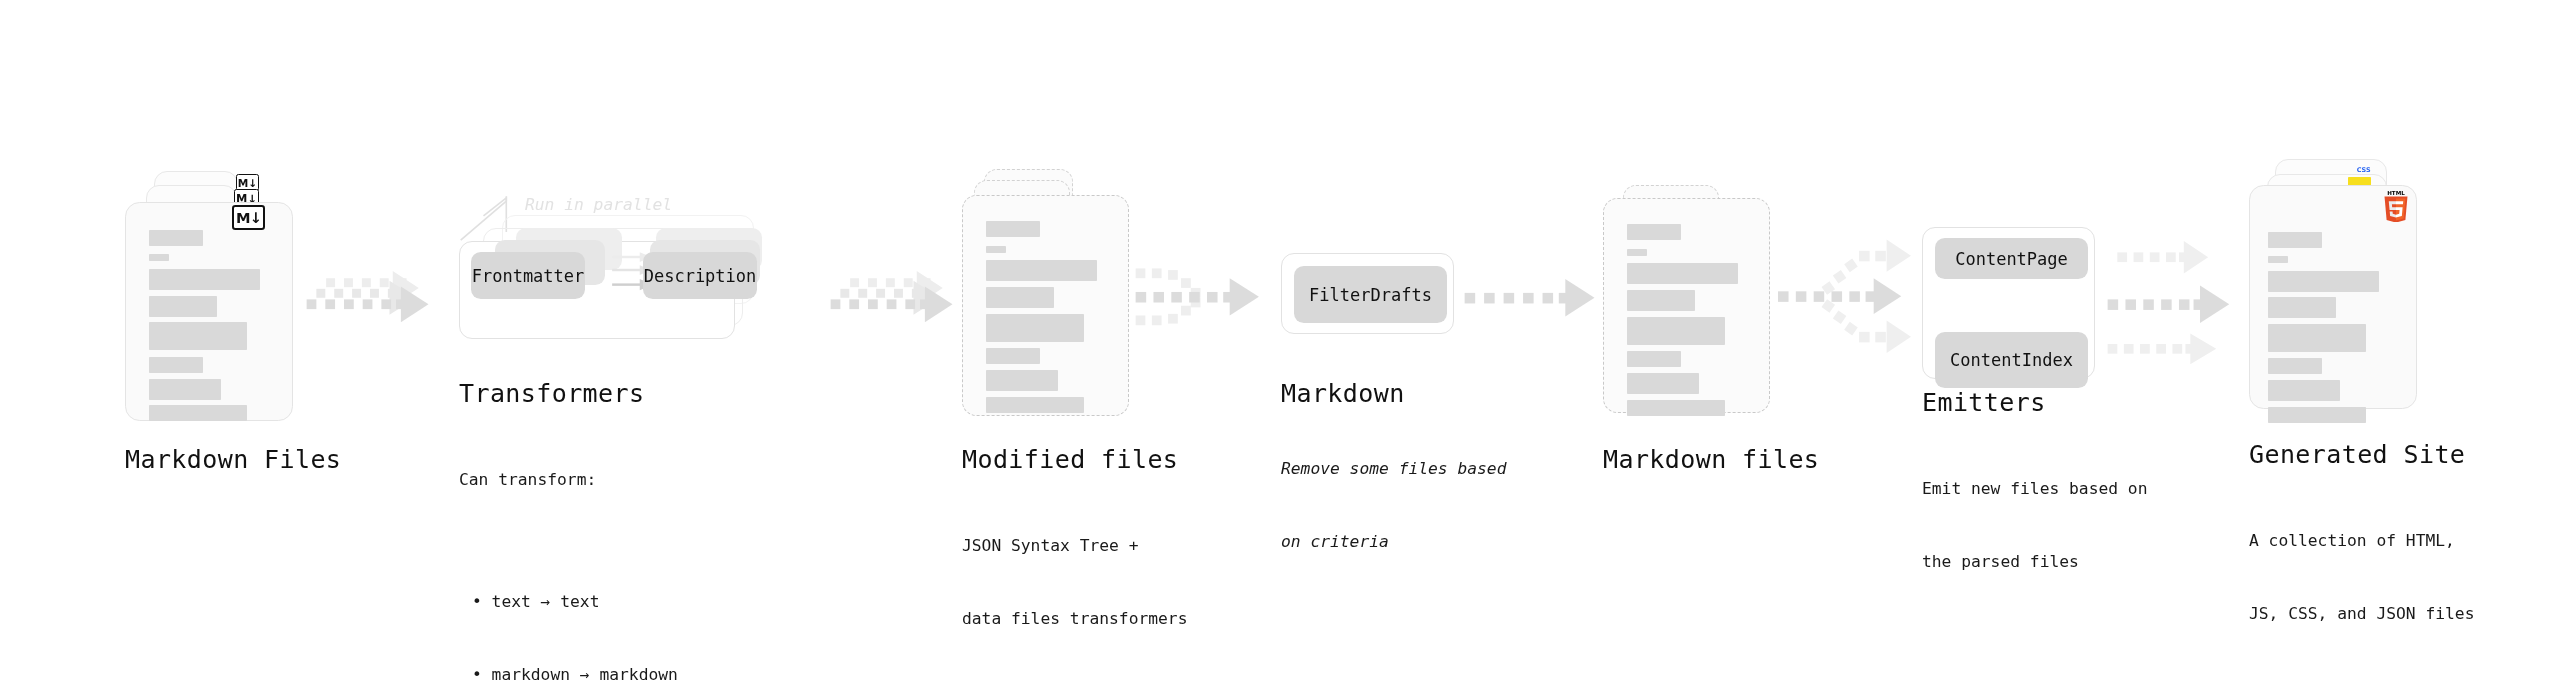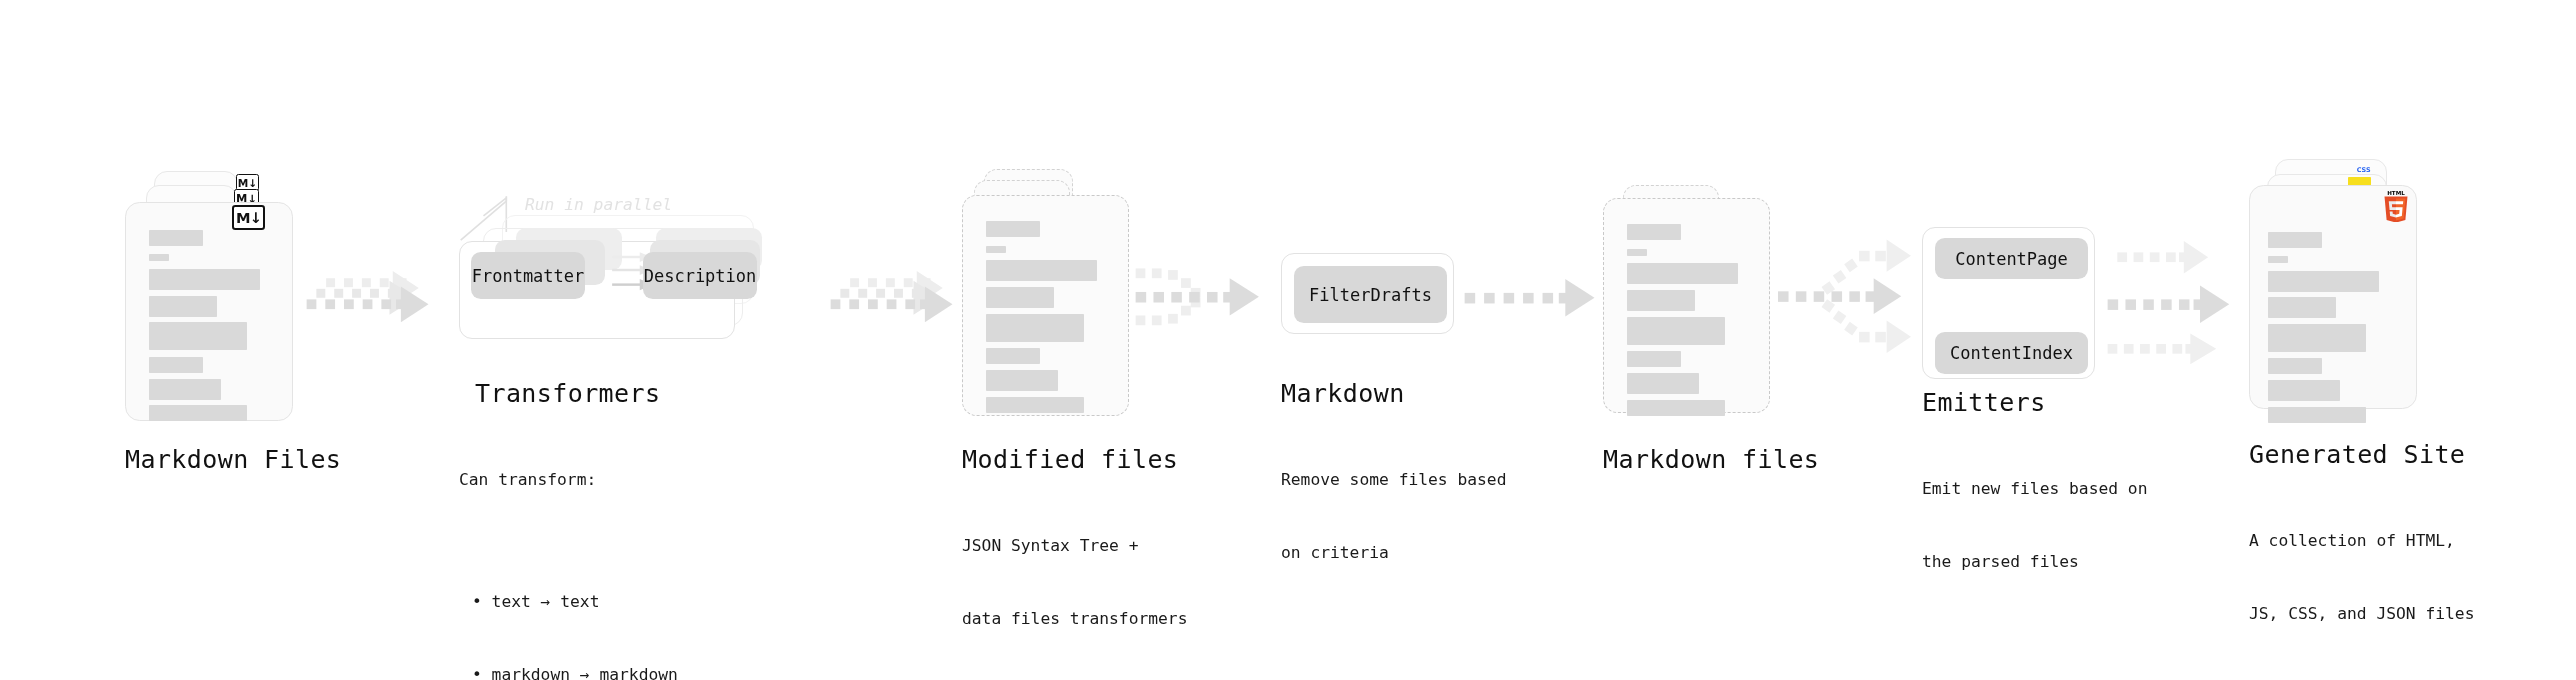--- a/index.html
+++ b/index.html
@@ -194,21 +194,21 @@
       </g>
     </svg>
 
     <div class="chip" style="left:471px;top:252px;width:114px;height:47px;">
         <span>Frontmatter</span>
       </div>
     <div class="chip" style="left:643px;top:252px;width:114px;height:47px;">
         <span>Description</span>
       </div>
 
-    <div class="title" style="left:459px;top:379px;margin-left:16px;">Transformers</div>
+    <div class="title" style="left:459px;top:379px;">Transformers</div>
     <div class="desc" style="left:459px;top:419px;">
       <div>Can transform:</div>
       <ul class="bullets">
         <li style="padding-left:13px">• text → text</li>
         <li style="padding-left:13px">• markdown → markdown</li>
         
       </ul>
     </div>
   </div>
 
@@ -292,21 +292,21 @@
     </svg>
   </div>
 
   <div class="abs">
     <div class="panel" style="left:1281px;top:253px;width:173px;height:81px;"></div>
     <div class="chip" style="left:1294px;top:266px;width:153px;height:57px;">
         <span>FilterDrafts</span>
       </div>
 
     <div class="title" style="left:1281px;top:379px;">Markdown</div>
-    <div class="desc" style="left:1281px;top:419px;">
+    <div class="desc" style="left:1281px;top:408px;font-style:italic;">
       <div>Remove some files based</div>
       <div>on criteria</div>
     </div>
   </div>
 
   <div class="arrowwrap" style="left:1463px;top:283px;">
     <svg width="138" height="49" viewBox="0 0 170 60">
       <g fill="#dcdcdc">
         <rect x="2" y="12" width="13" height="13"></rect>
           <rect x="26" y="12" width="13" height="13"></rect>
@@ -367,21 +367,21 @@
   </div>
 
   <div class="abs">
     <div class="panel" style="left:1922px;top:227px;width:173px;height:152px;"></div>
     <div class="chip" style="left:1935px;top:238px;width:153px;height:41px;">
         <span>ContentPage</span>
       </div>
     <div class="chip" style="left:1935px;top:285px;width:153px;height:41px;margin-top:48px;">
         <span>FolderPage</span>
       </div>
-    <div class="chip" style="left:1935px;top:332px;width:153px;height:41px;">
+    <div class="chip" style="left:1935px;top:332px;width:153px;height:56px;">
         <span>ContentIndex</span>
       </div>
 
     <div class="title" style="left:1922px;top:388px;">Emitters</div>
     <div class="desc" style="left:1922px;top:428px;">
       <div>Emit new files based on</div>
       <div>the parsed files</div>
     </div>
   </div>
 

